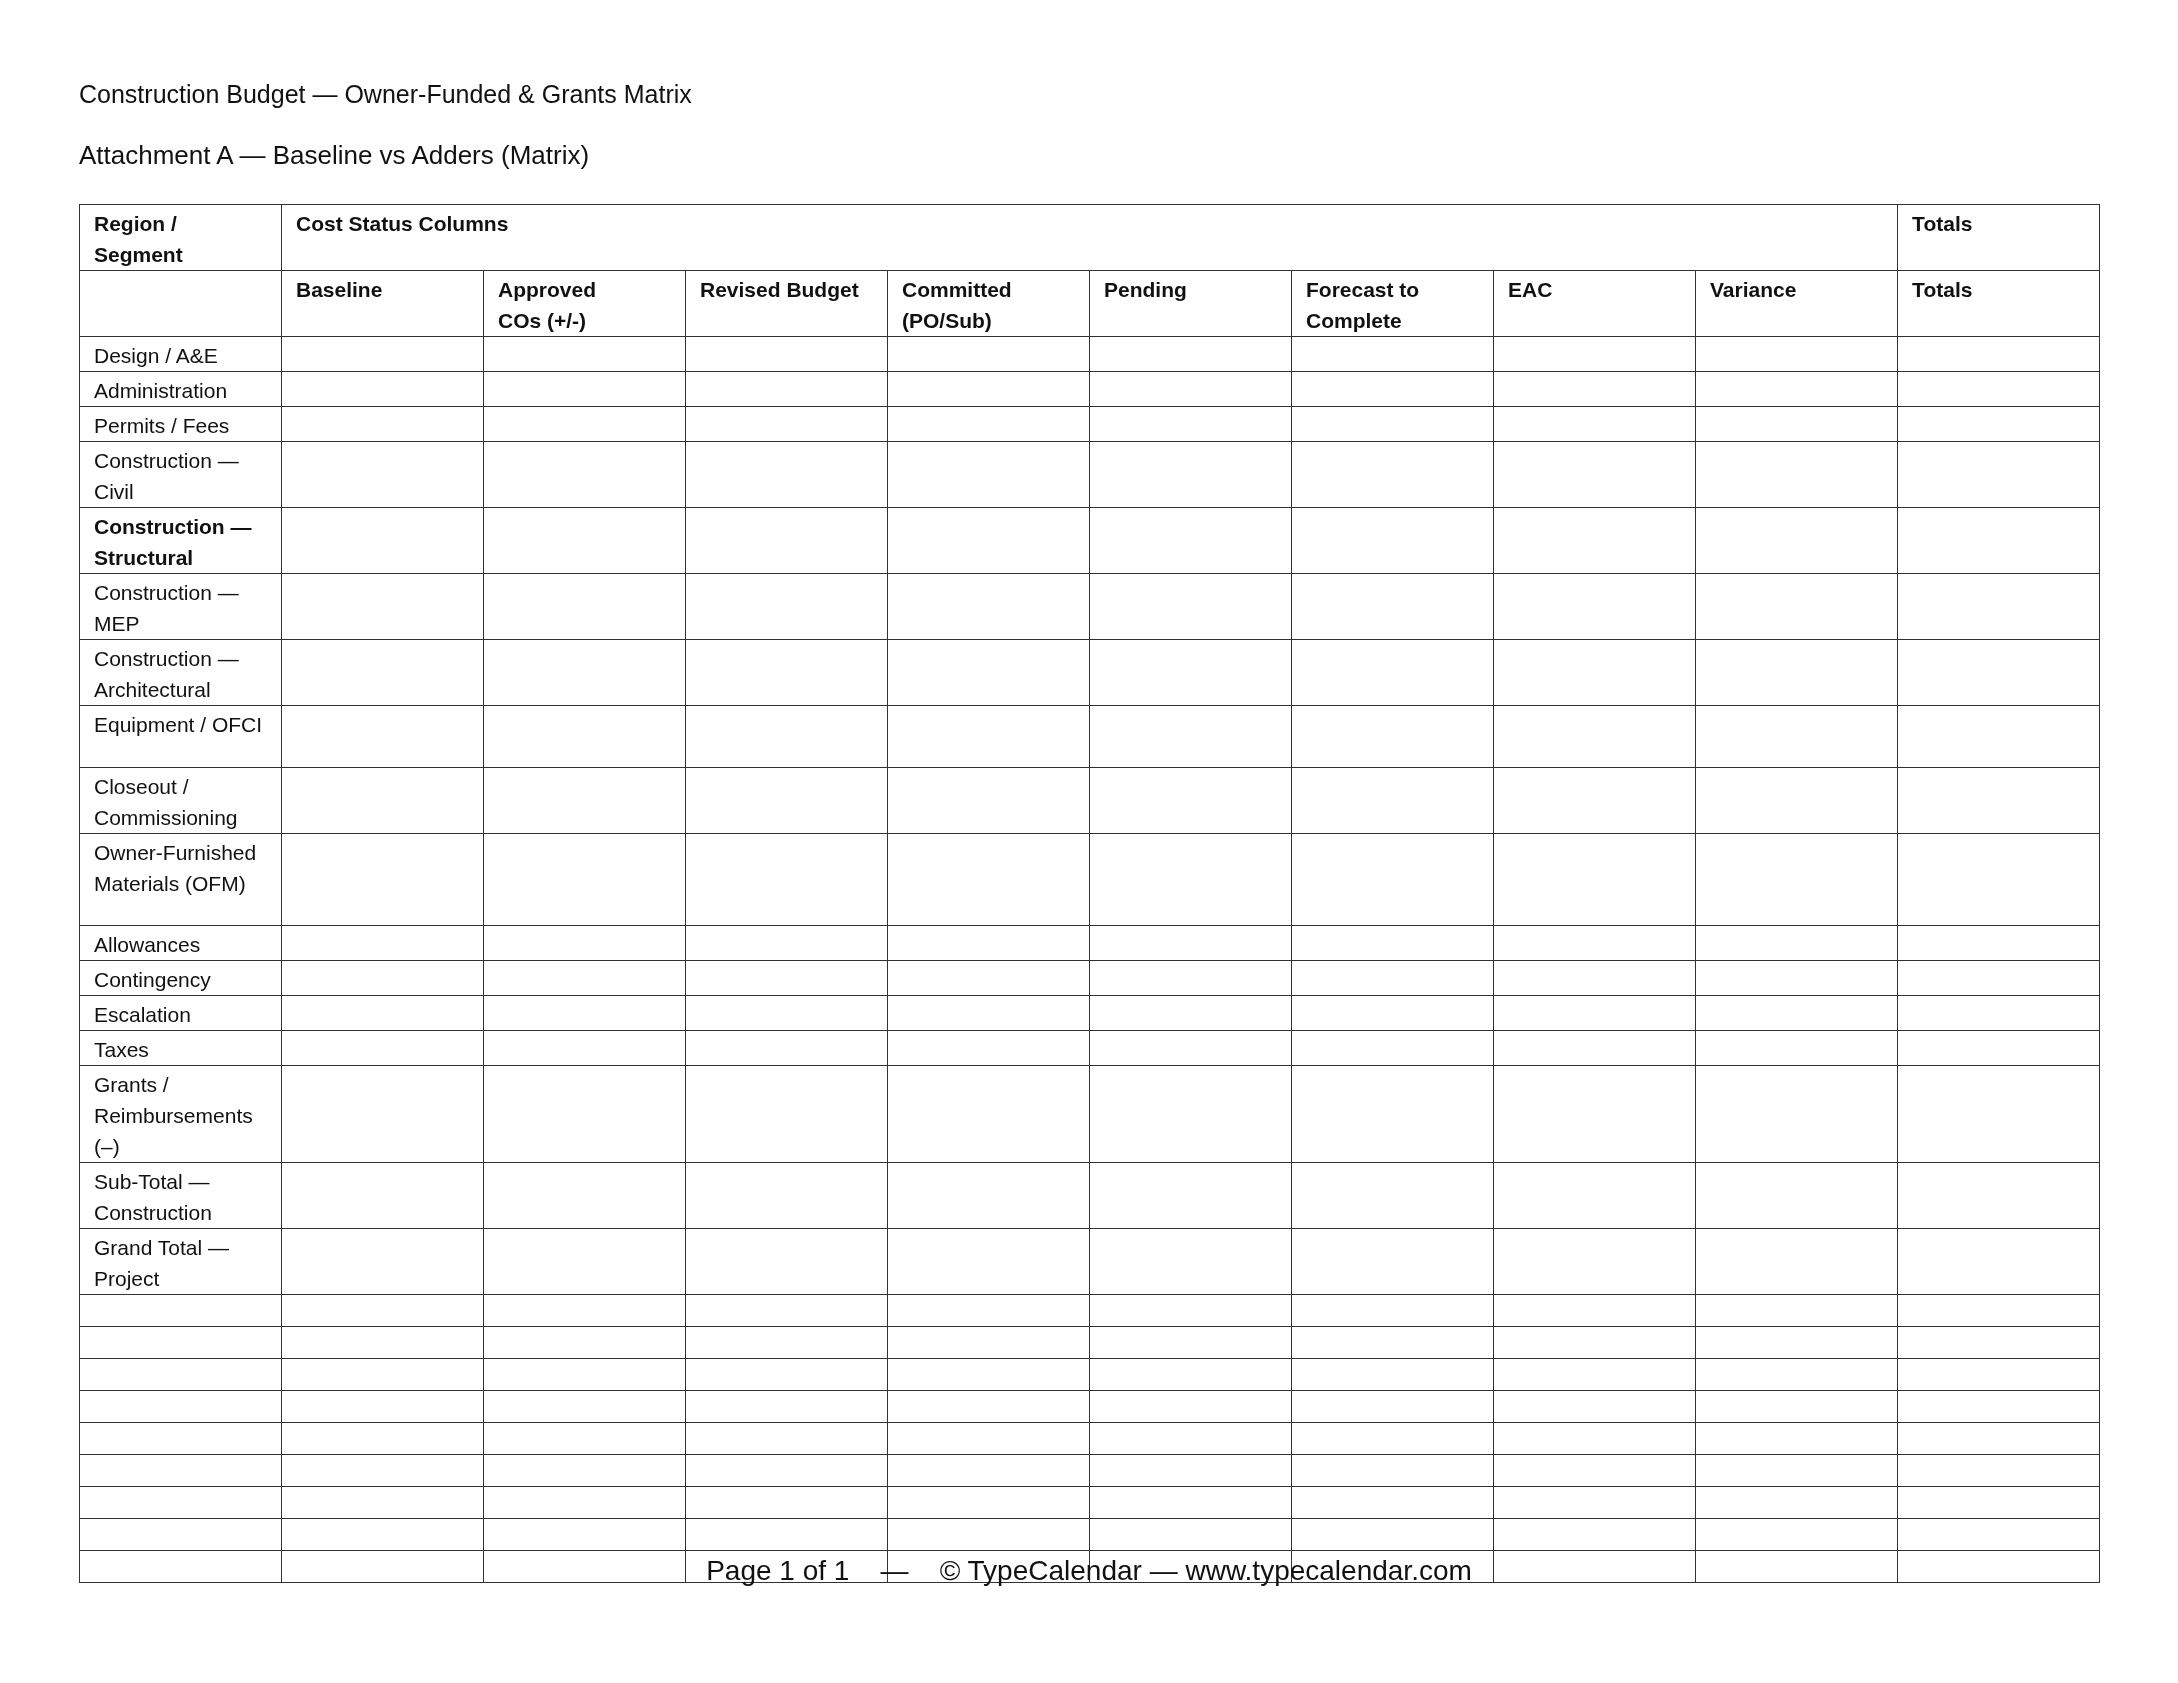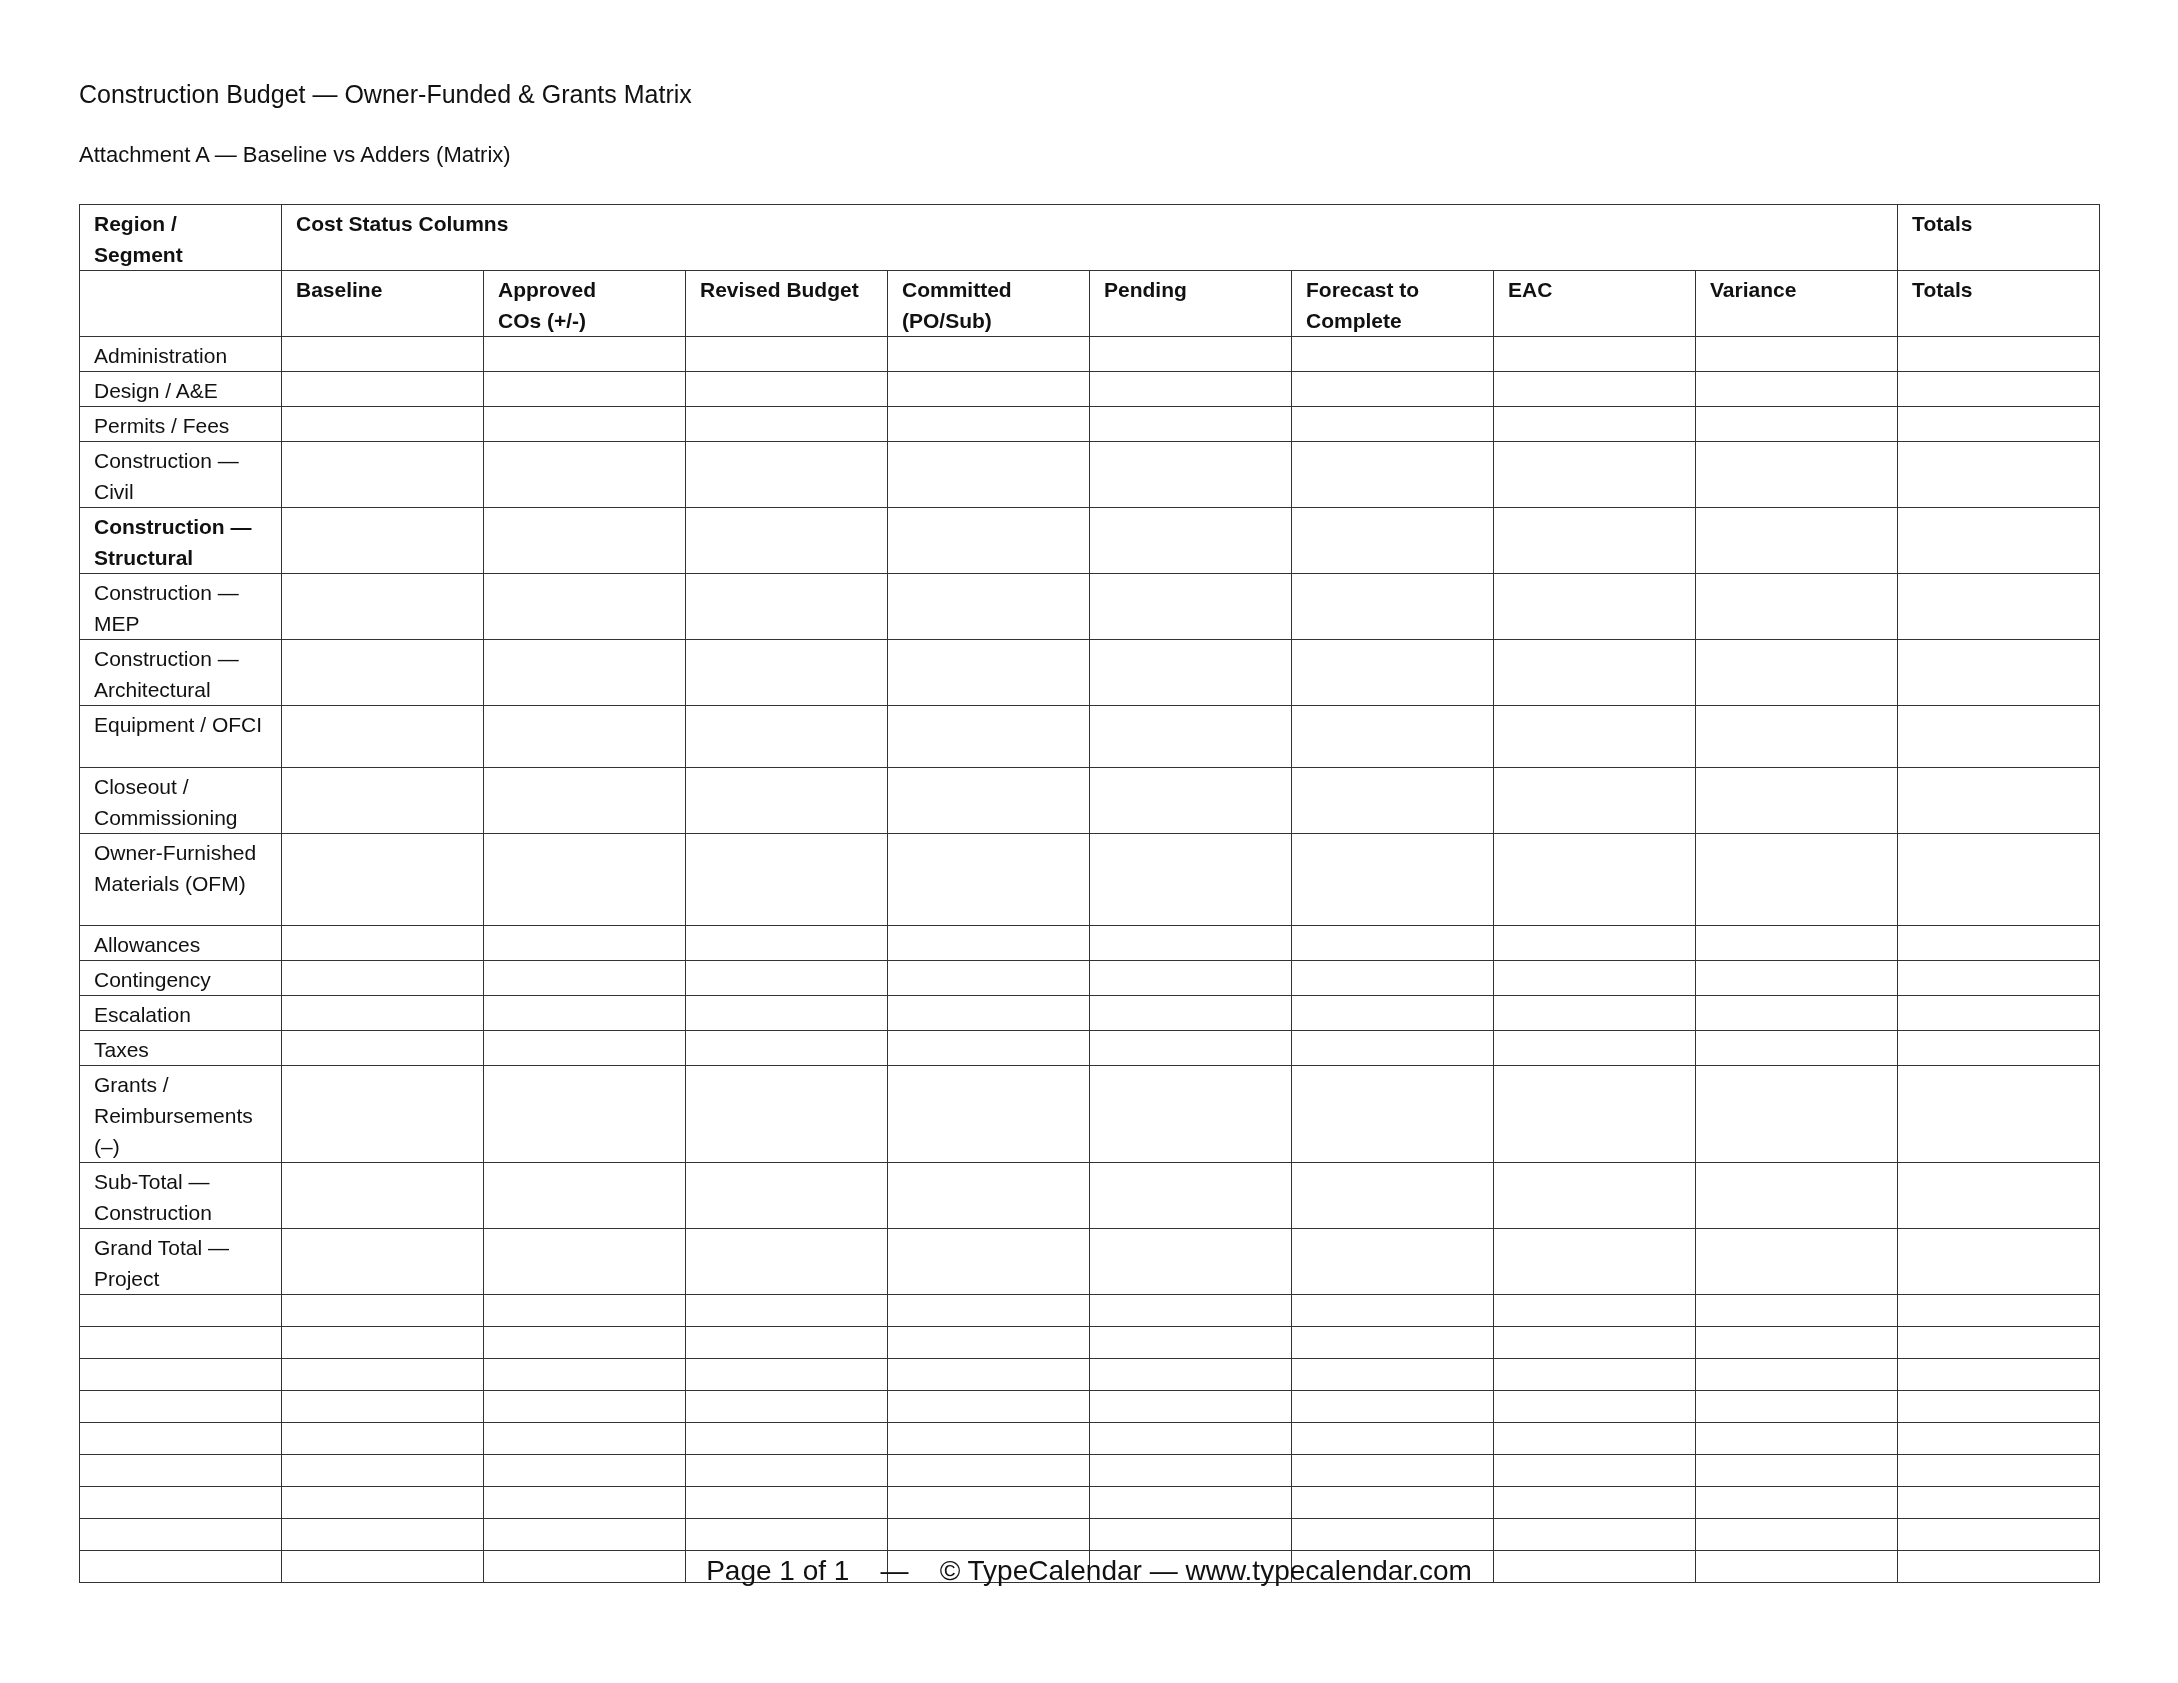--- a/index.html
+++ b/index.html
@@ -7,21 +7,21 @@
     width: 2178px; height: 1683px; position: relative; overflow: hidden;
     font-family: "Liberation Sans", "DejaVu Sans", sans-serif;
     color: #111111;
   }
   .doc-title {
     position: absolute; left: 79px; top: 81px;
     font-size: 25px; line-height: 26px; white-space: nowrap;
   }
   .doc-subtitle {
     position: absolute; left: 79px; top: 142px;
-    font-size: 22px; line-height: 26px; white-space: nowrap;
+    font-size: 26px; line-height: 26px; white-space: nowrap;
   }
   table.matrix {
     position: absolute; left: 79px; top: 204px;
     width: 2020px;
     border-collapse: collapse;
     table-layout: fixed;
   }
   table.matrix col { width: 202px; }
   table.matrix td, table.matrix th {
     border: 1.5px solid #333333;
@@ -79,33 +79,33 @@
         <th style="padding-right: 40px;">Committed (PO/Sub)</th>
         <th>Pending</th>
         <th>Forecast to Complete</th>
         <th>EAC</th>
         <th>Variance</th>
         <th>Totals</th>
       </tr>
   </thead>
   <tbody id="matrix-body">
       <tr class="r1">
+        <td class="label" style="padding-right: 12px;">Design / A&amp;E</td>
+        <td></td>
+        <td></td>
+        <td></td>
+        <td></td>
+        <td></td>
+        <td></td>
+        <td></td>
+        <td></td>
+        <td></td>
+      </tr>
+      <tr class="r1">
         <td class="label" style="padding-right: 12px;">Administration</td>
-        <td></td>
-        <td></td>
-        <td></td>
-        <td></td>
-        <td></td>
-        <td></td>
-        <td></td>
-        <td></td>
-        <td></td>
-      </tr>
-      <tr class="r1">
-        <td class="label" style="padding-right: 12px;">Design / A&amp;E</td>
         <td></td>
         <td></td>
         <td></td>
         <td></td>
         <td></td>
         <td></td>
         <td></td>
         <td></td>
         <td></td>
       </tr>

